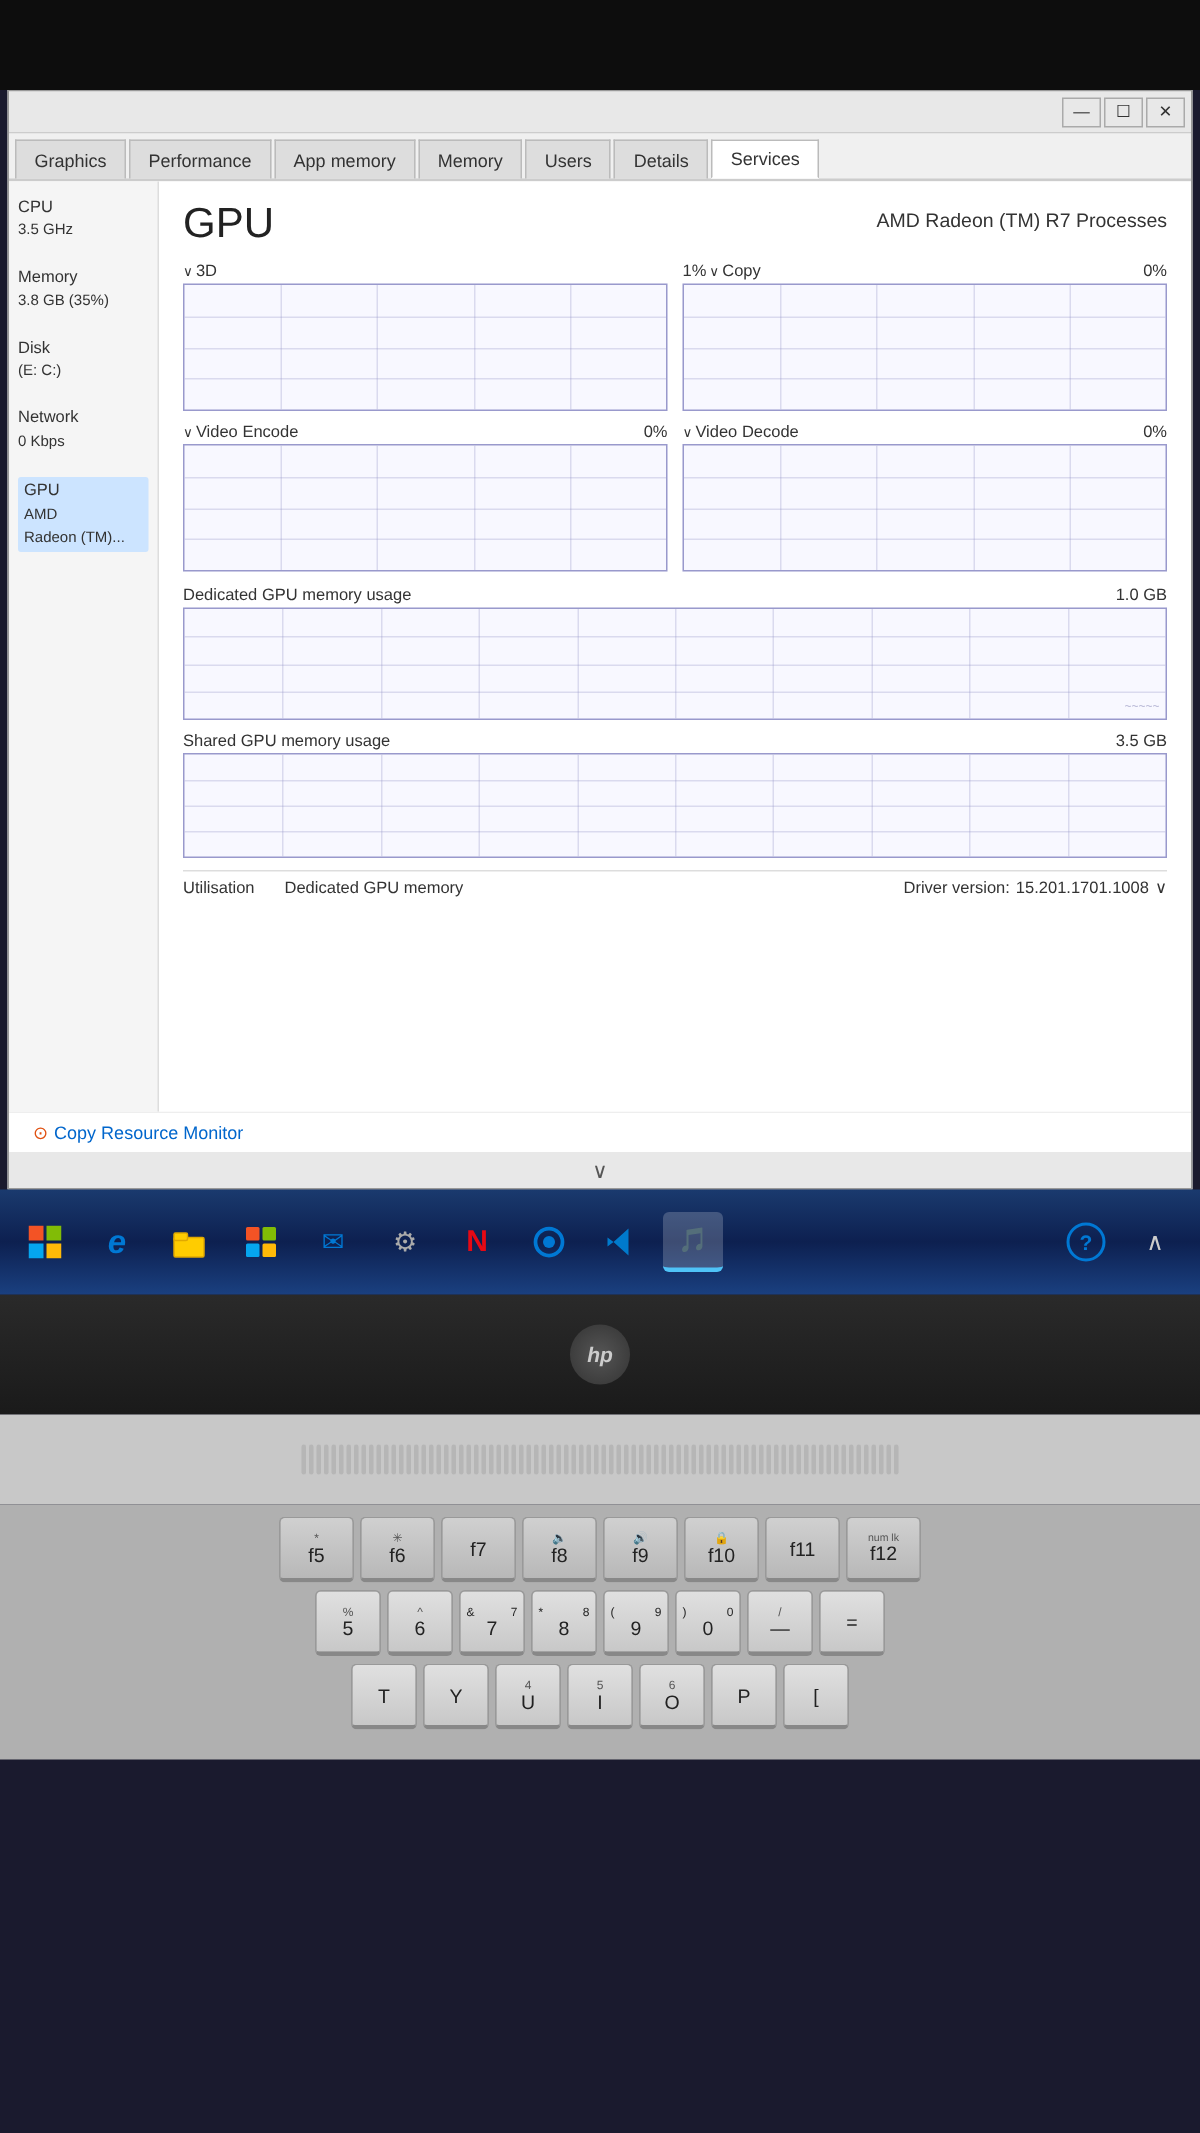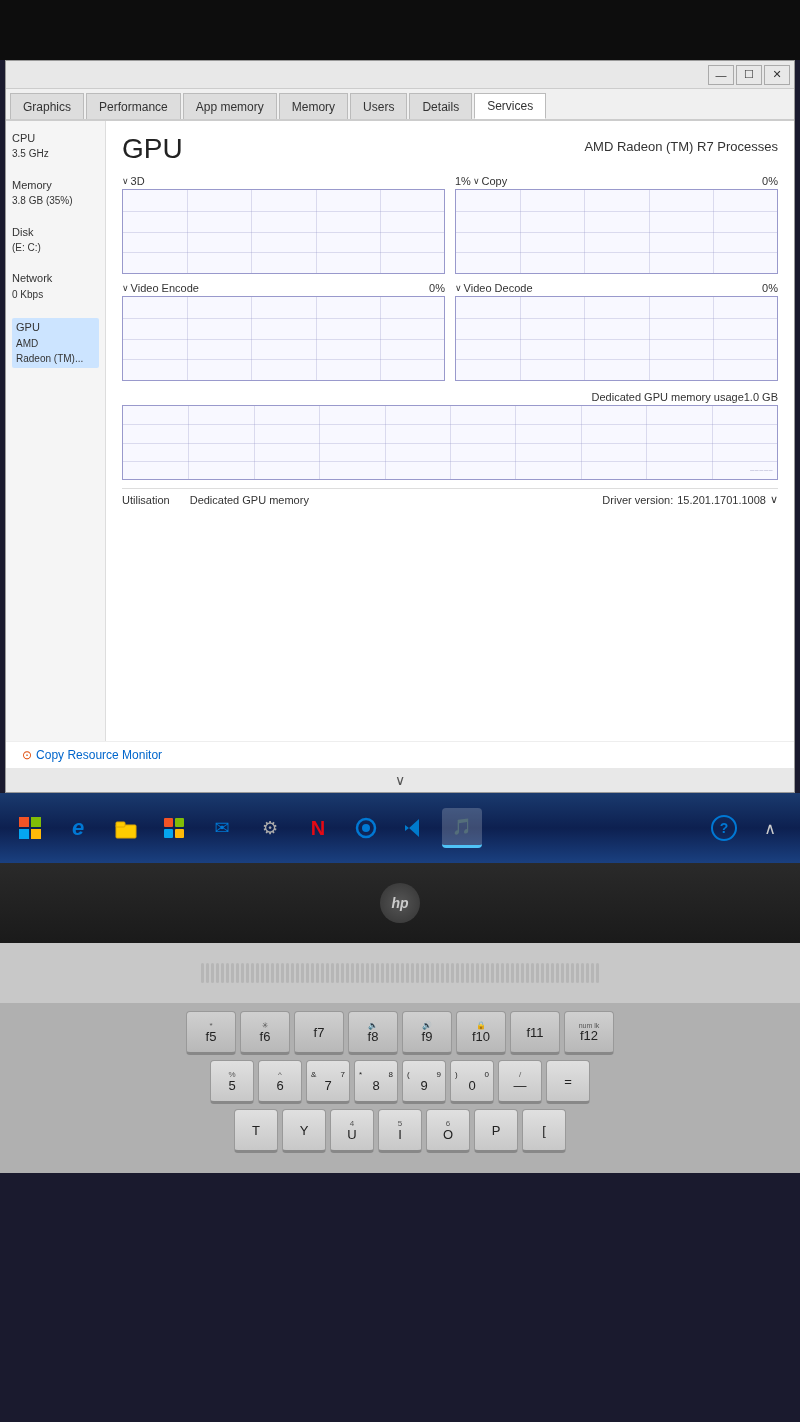--- a/index.html
+++ b/index.html
@@ -192,21 +192,21 @@
       background: rgba(150,150,200,0.3);
     }
 
     
     .memory-section {
       margin-top: 8px;
     }
 
     .memory-label-row {
       display: flex;
-      justify-content: flex-end;
+      justify-content: space-between;
       font-size: 11px;
       color: #333;
       margin-bottom: 2px;
     }
 
     .memory-graph-box {
       border: 1px solid #9999cc;
       background: #f8f8ff;
       height: 75px;
       position: relative;
@@ -550,20 +550,42 @@
             <div class="graph-grid-line-v" style="left:50%"></div>
             <div class="graph-grid-line-v" style="left:60%"></div>
             <div class="graph-grid-line-v" style="left:70%"></div>
             <div class="graph-grid-line-v" style="left:80%"></div>
             <div class="graph-grid-line-v" style="left:90%"></div>
           </div>
           <span class="graph-watermark">~~~~~</span>
         </div>
       </div>
 
+      <div class="memory-section">
+        <div class="memory-label-row">
+          <span>Shared GPU memory usage</span>
+          <span>3.5 GB</span>
+        </div>
+        <div class="memory-graph-box" style="height:70px;">
+          <div class="graph-grid">
+            <div class="graph-grid-line-h" style="top:25%"></div>
+            <div class="graph-grid-line-h" style="top:50%"></div>
+            <div class="graph-grid-line-h" style="top:75%"></div>
+            <div class="graph-grid-line-v" style="left:10%"></div>
+            <div class="graph-grid-line-v" style="left:20%"></div>
+            <div class="graph-grid-line-v" style="left:30%"></div>
+            <div class="graph-grid-line-v" style="left:40%"></div>
+            <div class="graph-grid-line-v" style="left:50%"></div>
+            <div class="graph-grid-line-v" style="left:60%"></div>
+            <div class="graph-grid-line-v" style="left:70%"></div>
+            <div class="graph-grid-line-v" style="left:80%"></div>
+            <div class="graph-grid-line-v" style="left:90%"></div>
+          </div>
+        </div>
+      </div>
 
       <div class="bottom-info">
         <span>Utilisation</span>
         <span>Dedicated GPU memory</span>
         <div class="driver-version">
           <span>Driver version:</span>
           <span>15.201.1701.1008</span>
           <span>∨</span>
         </div>
       </div>

